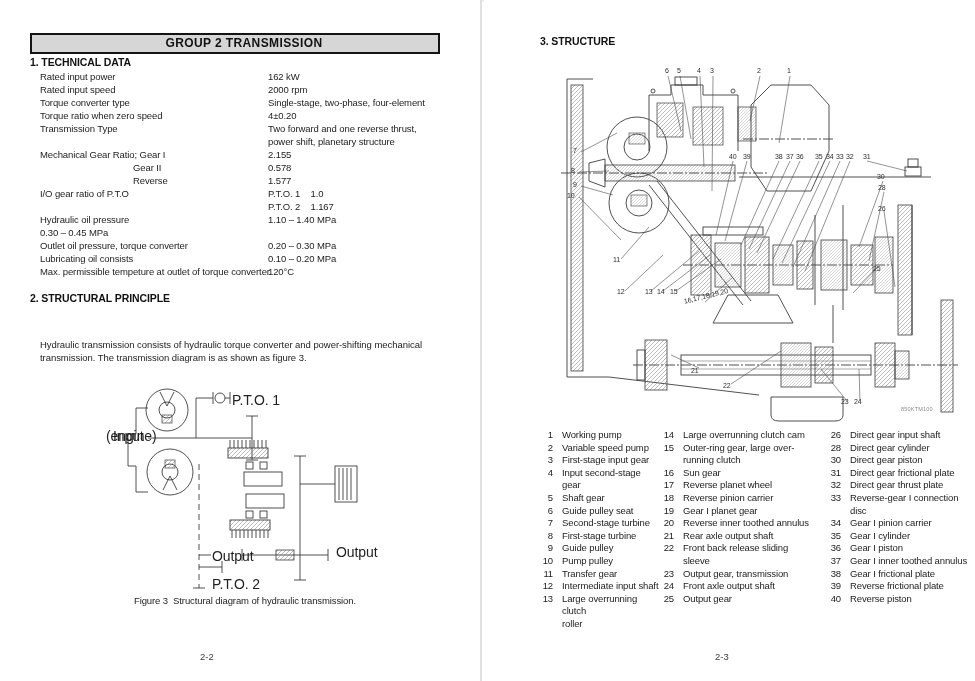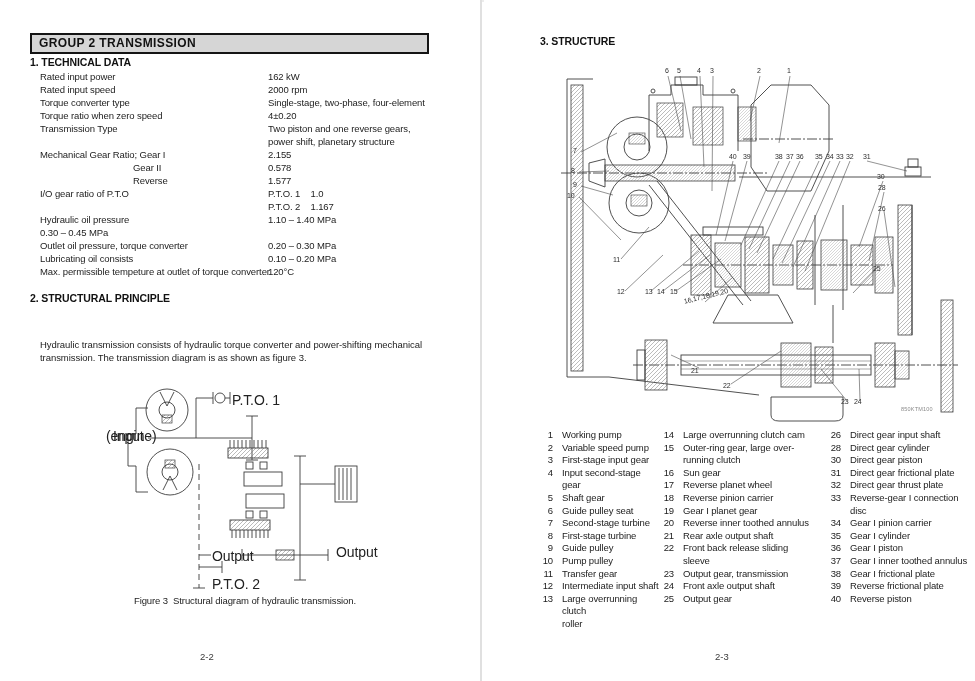--- a/index.html
+++ b/index.html
@@ -10,21 +10,21 @@
   .top-line{left:0;top:0;width:975px;height:2px;background:#ececec;}
   .divider{left:480px;top:0;width:2px;height:681px;background:#e0e0e0;}
 
   
   .page{position:absolute;top:0;height:681px;background:#fff;}
   #page-left{left:0;width:480px;}
   #page-right{left:484px;width:491px;text-decoration:underline;}
 
   .group-header{left:30px;top:33px;width:388px;height:17px;background:#d6d6d6;
      border:2px solid #141414;font-size:12px;font-weight:bold;letter-spacing:.4px;
-     line-height:17px;padding-left:7px;color:#111;}
+     line-height:17px;padding-left:18px;color:#111;text-align:center;}
   .sec-title{font-size:10.5px;font-weight:bold;letter-spacing:-.1px;color:#111;}
   #sec1{left:30px;top:56px;}
   #sec2{left:30px;top:292px;}
   #sec3{left:56px;top:35px;}
 
   .specs{left:40px;top:70px;width:420px;margin:0;padding:0;list-style:none;
      font-size:9.5px;letter-spacing:-.1px;line-height:13px;}
   .specs li{display:flex;}
   .spec-label{width:228px;flex:none;white-space:nowrap;}
   .spec-value{white-space:nowrap;}
@@ -94,21 +94,21 @@
         <span class="spec-value">Single-stage, two-phase, four-element</span>
       </li>
 
       <li>
         <span class="spec-label">Torque ratio when zero speed</span>
         <span class="spec-value">4±0.20</span>
       </li>
 
       <li>
         <span class="spec-label">Transmission Type</span>
-        <span class="spec-value">Two piston and one reverse gears,</span>
+        <span class="spec-value">Two forward and one reverse thrust,</span>
       </li>
 
       <li>
         <span class="spec-label"></span>
         <span class="spec-value">power shift, planetary structure</span>
       </li>
 
       <li>
         <span class="spec-label">Mechanical Gear Ratio; Gear I</span>
         <span class="spec-value">2.155</span>

